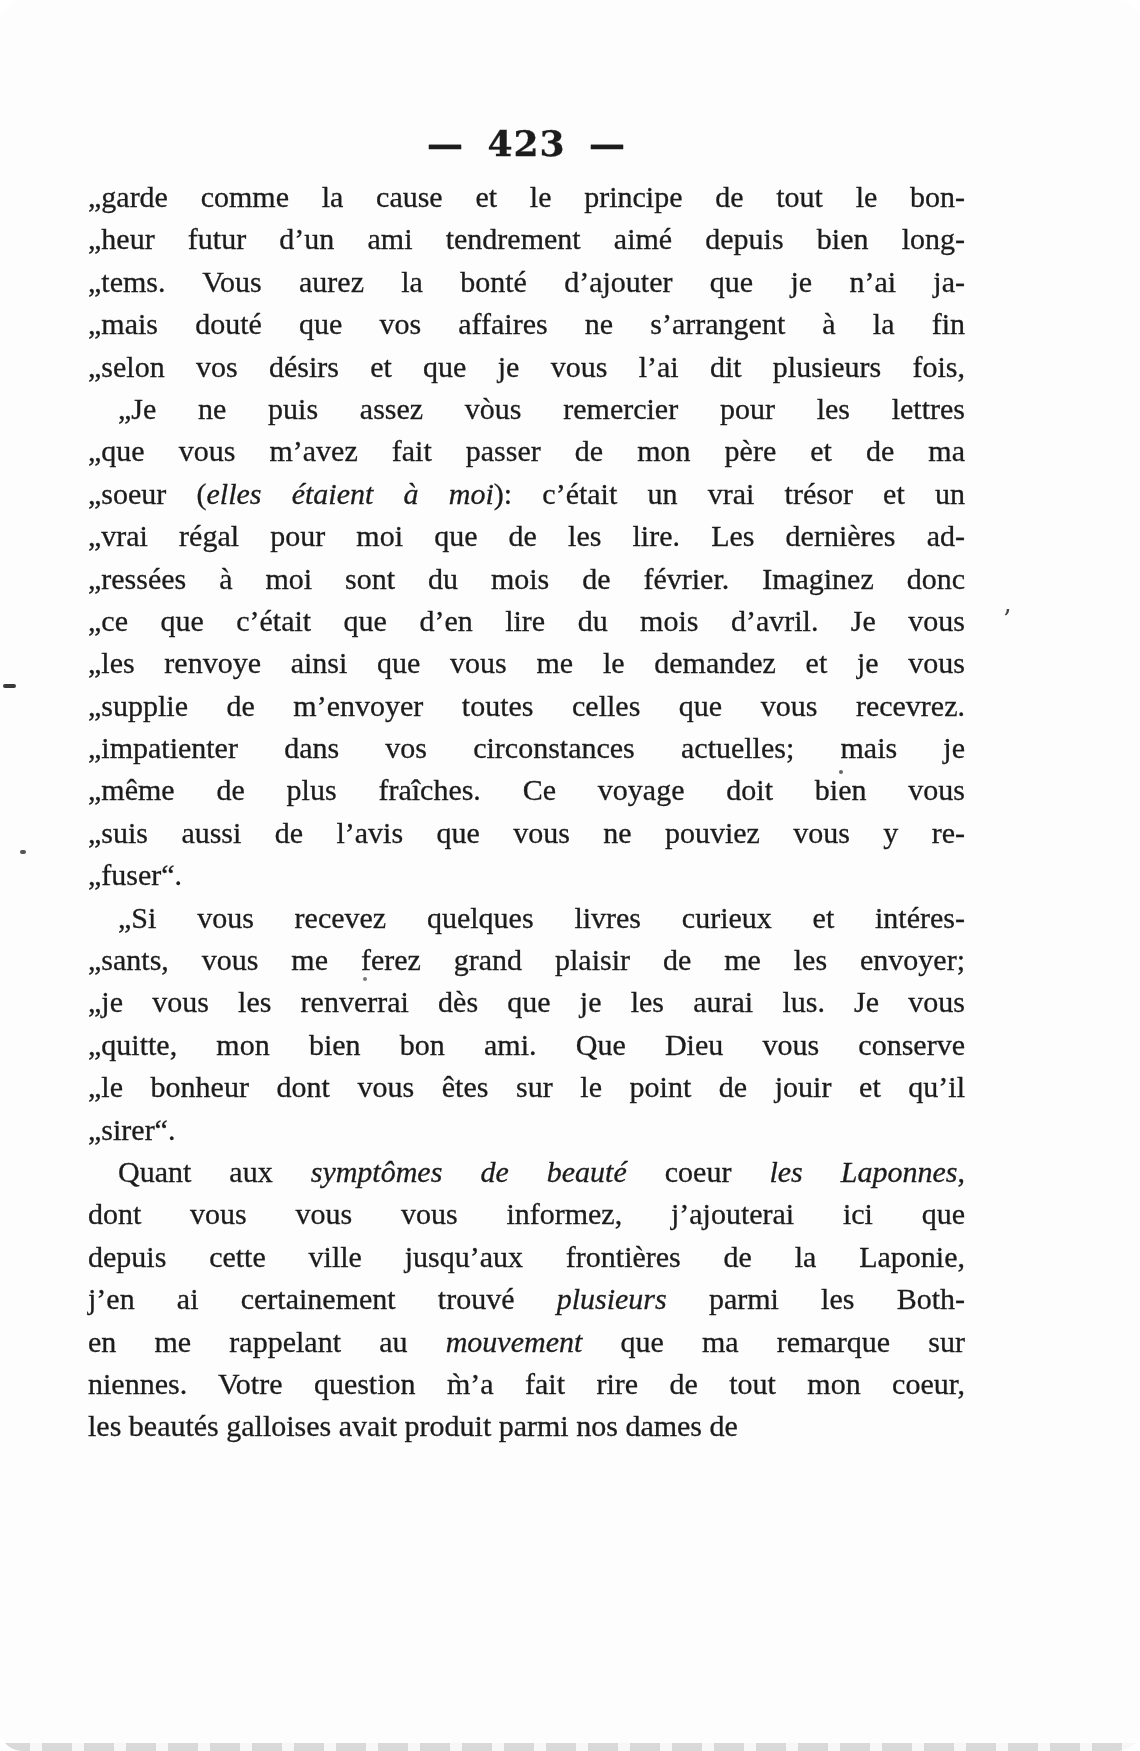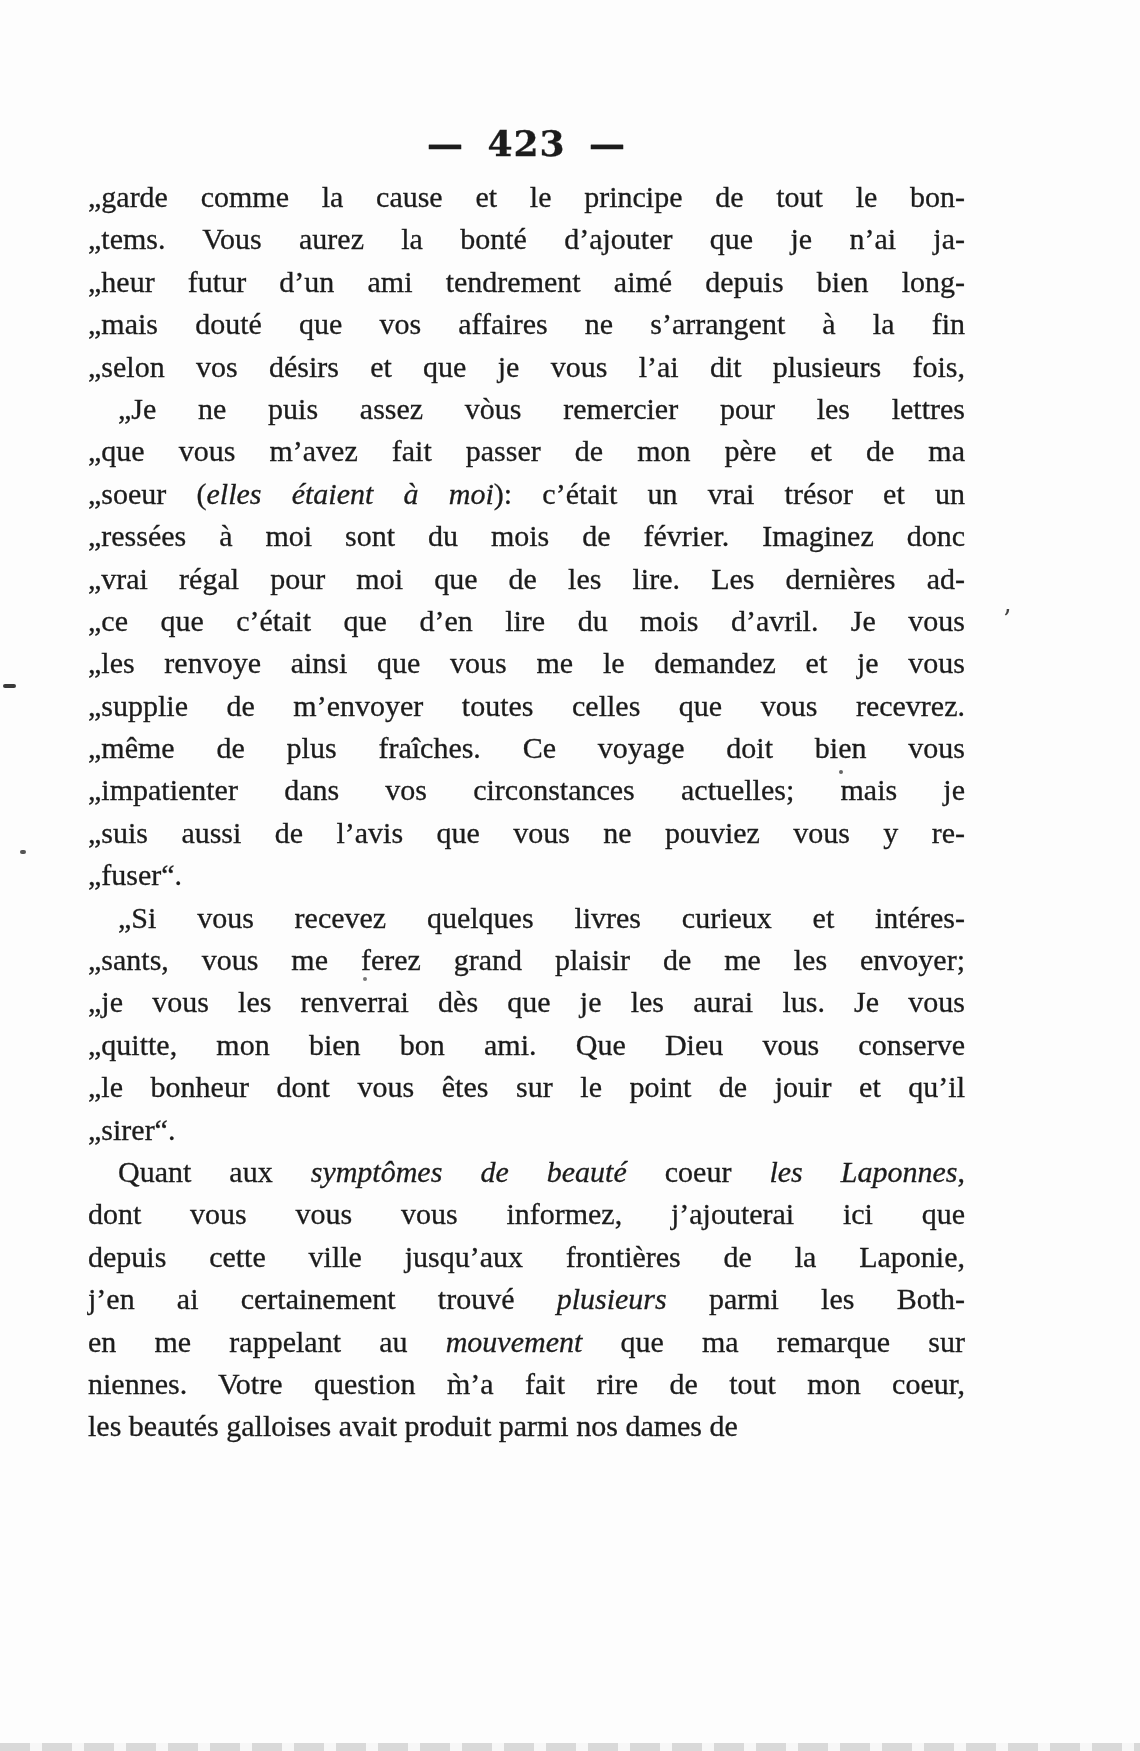--- a/index.html
+++ b/index.html
@@ -8,20 +8,21 @@
     background: #ffffff;
   }
   .page {
     position: relative;
     width: 1140px;
     height: 1751px;
     background: var(--paper, #fdfdfd);
     font-family: "DejaVu Serif", "Liberation Serif", serif;
     color: var(--ink, #1c1c1c);
     overflow: hidden;
+    border-radius: 22px;
   }
   .page-number {
     position: absolute;
     top: 122px;
     left: 88px;
     width: 877px;
     text-align: center;
     font-size: 36px;
     font-weight: bold;
     word-spacing: 10px;
@@ -83,34 +84,34 @@
 </style>
 </head>
 <body>
 
 <div class="page" style="--paper: #fdfdfd; --ink: #1c1c1c;">
 
   <div class="page-number">— 423 —</div>
 
   <div class="text-block">
       <div class="line"><span>„garde comme la cause et le principe de tout le bon-</span></div>
+      <div class="line"><span>„heur futur d’un ami tendrement aimé depuis bien long-</span></div>
       <div class="line"><span>„tems. Vous aurez la bonté d’ajouter que je n’ai ja-</span></div>
-      <div class="line"><span>„heur futur d’un ami tendrement aimé depuis bien long-</span></div>
       <div class="line"><span>„mais douté que vos affaires ne s’arrangent à la fin</span></div>
       <div class="line"><span>„selon vos désirs et que je vous l’ai dit plusieurs fois,</span></div>
       <div class="line indent"><span>„Je ne puis assez vòus remercier pour les lettres</span></div>
       <div class="line"><span>„que vous m’avez fait passer de mon père et de ma</span></div>
       <div class="line"><span>„soeur (</span><span class="it">elles étaient à moi</span><span>): c’était un vrai trésor et un</span></div>
+      <div class="line"><span>„vrai régal pour moi que de les lire. Les dernières ad-</span></div>
       <div class="line"><span>„ressées à moi sont du mois de février. Imaginez donc</span></div>
-      <div class="line"><span>„vrai régal pour moi que de les lire. Les dernières ad-</span></div>
       <div class="line"><span>„ce que c’était que d’en lire du mois d’avril. Je vous</span></div>
       <div class="line"><span>„les renvoye ainsi que vous me le demandez et je vous</span></div>
       <div class="line"><span>„supplie de m’envoyer toutes celles que vous recevrez.</span></div>
+      <div class="line"><span>„impatienter dans vos circonstances actuelles; mais je</span></div>
       <div class="line"><span>„même de plus fraîches. Ce voyage doit bien vous</span></div>
-      <div class="line"><span>„impatienter dans vos circonstances actuelles; mais je</span></div>
       <div class="line"><span>„suis aussi de l’avis que vous ne pouviez vous y re-</span></div>
       <div class="line last"><span>„fuser“.</span></div>
       <div class="line indent"><span>„Si vous recevez quelques livres curieux et intéres-</span></div>
       <div class="line"><span>„sants, vous me ferez grand plaisir de me les envoyer;</span></div>
       <div class="line"><span>„je vous les renverrai dès que je les aurai lus. Je vous</span></div>
       <div class="line"><span>„quitte, mon bien bon ami. Que Dieu vous conserve</span></div>
       <div class="line"><span>„le bonheur dont vous êtes sur le point de jouir et qu’il</span></div>
       <div class="line last"><span>„sirer“.</span></div>
       <div class="line indent"><span>Quant aux </span><span class="it">symptômes de beauté</span><span> coeur </span><span class="it">les Laponnes</span><span>,</span></div>
       <div class="line"><span>dont vous vous vous informez, j’ajouterai ici que</span></div>

